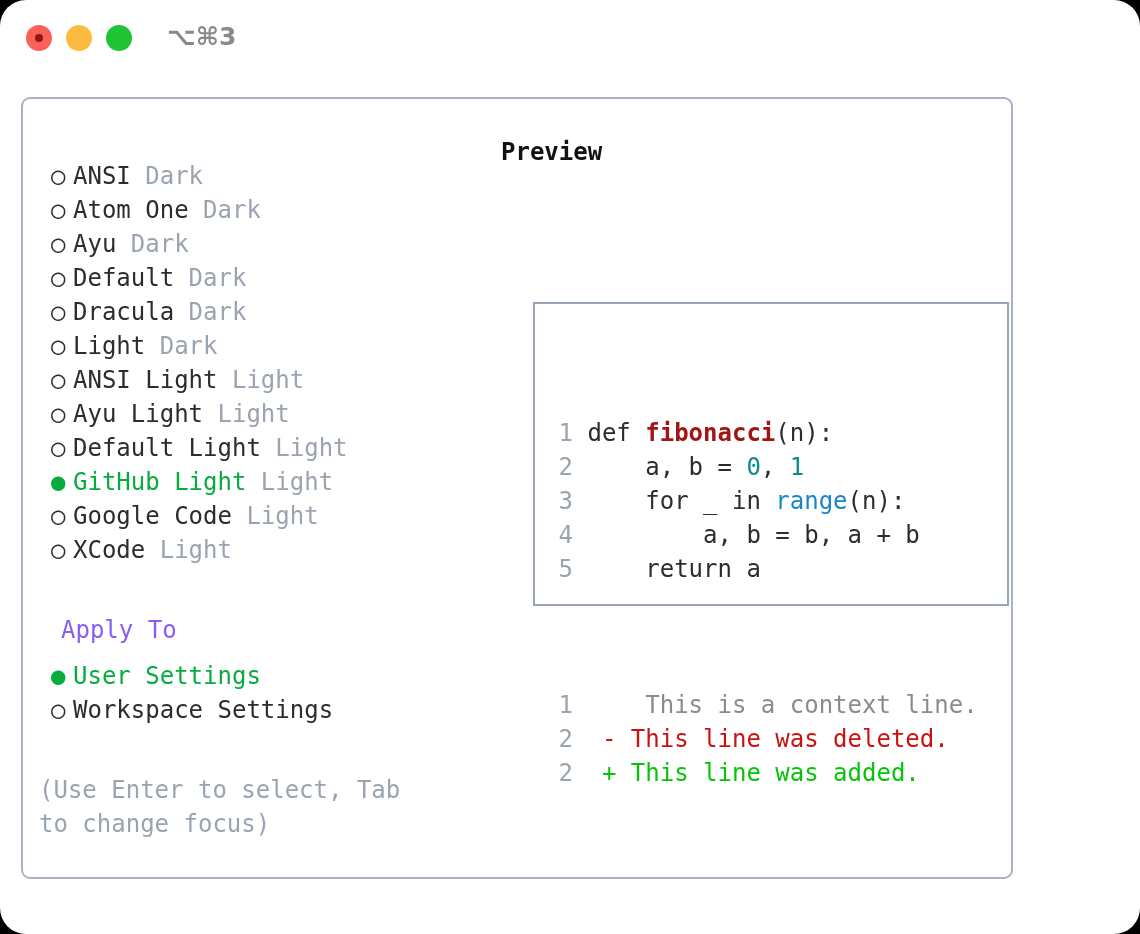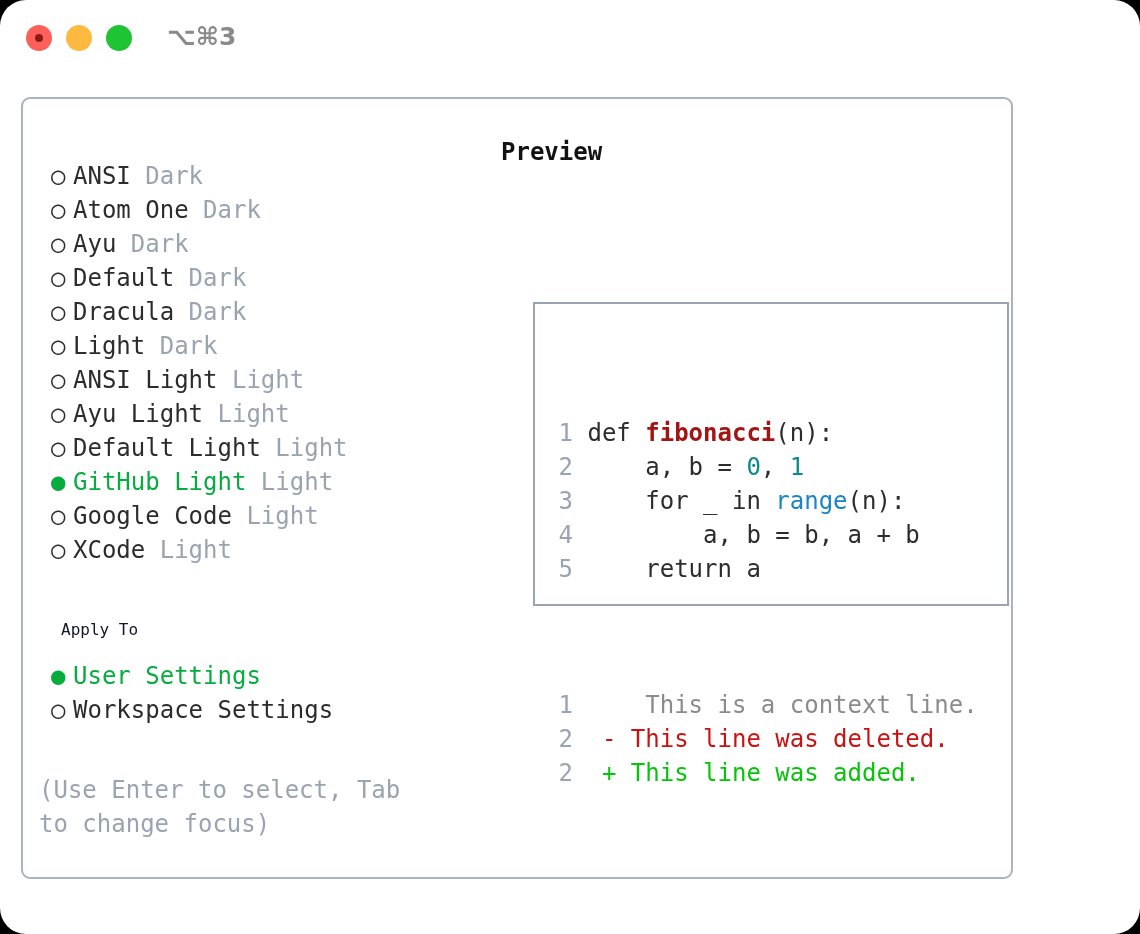--- a/index.html
+++ b/index.html
@@ -117,23 +117,23 @@
     display: inline-block;
     width: 22px;
     color: #2c2c2c;
   }
   .row.selected .marker,
   .row.selected .name { color: #07ac3f; }
   .name { color: #2c2c2c; }
   .kind { color: #9aa3b0; }
 
   .section-title {
-    font-size: 16px;
-    line-height: 34px;
-    color: #0f172a;
+    font-size: 24px;
+    line-height: 34px;
+    color: #8b5cf6;
     white-space: pre;
     padding-left: 22px;
   }
   .spacer-sm { height: 34px; }
   .spacer-md { height: 34px; }
 
   .hint {
     font-size: 24px;
     line-height: 34px;
     color: #9aa3b0;

